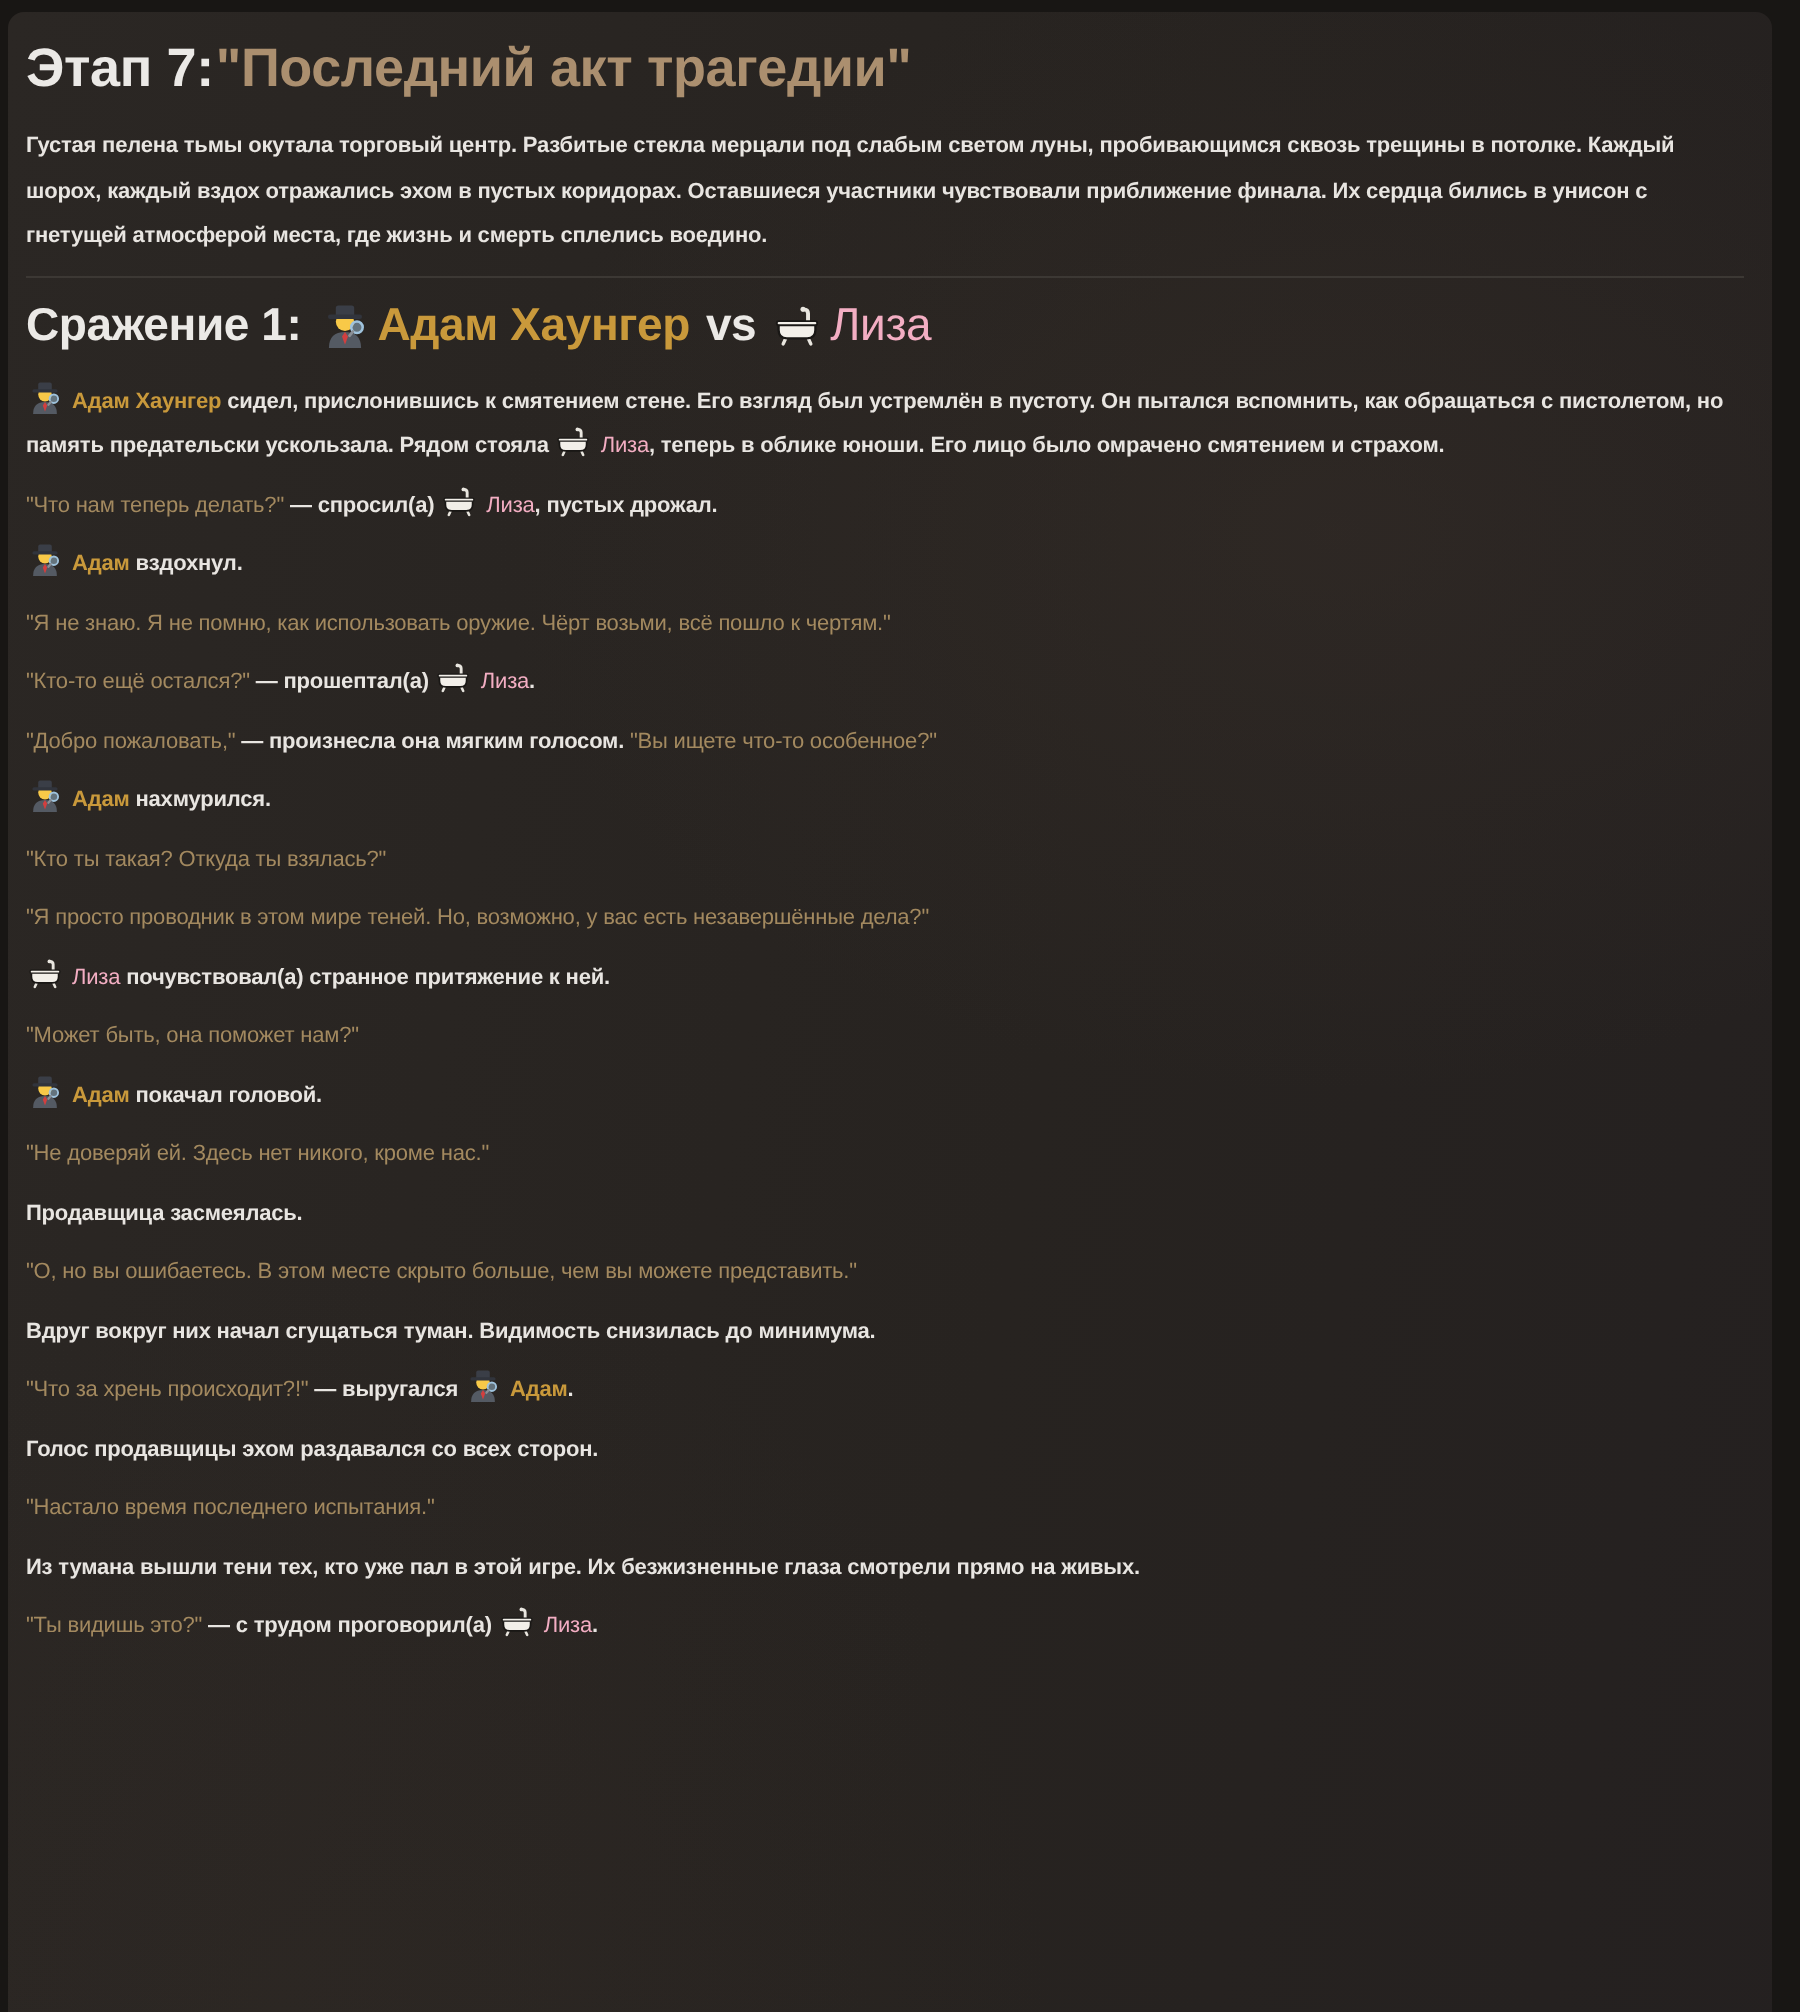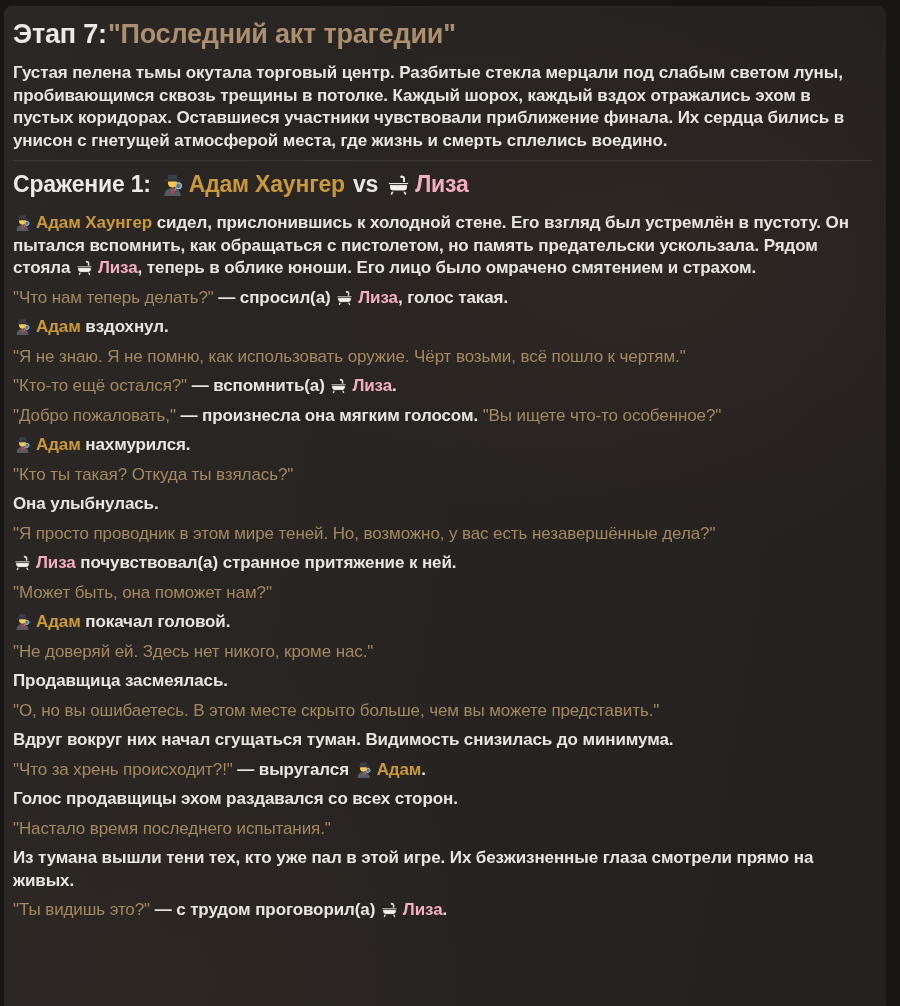--- a/index.html
+++ b/index.html
@@ -30,29 +30,29 @@
     font-size: 27px;
     line-height: 36px;
     font-weight: 700;
     letter-spacing: -0.2px;
     color: #ebe9e6;
   }
   h1 .title-prefix { margin-right: 1px; }
   h1 .title-quoted { color: #ab8f6f; }
   p.msg {
     margin: 0 0 7px 0;
-    font-size: 17px;
+    font-size: 11px;
     line-height: 22.5px;
     letter-spacing: -0.1px;
     max-width: 862px;
   }
   .seg-n { color: #e8e5e1; font-weight: 700; }
   .seg-d { color: #a3895f; font-weight: 400; }
   .seg-g { color: #c9993b; font-weight: 700; }
-  .seg-p { color: #f3aec3; font-weight: 700; }
+  .seg-p { color: #f3aec3; font-weight: 400; }
   hr.divider {
     border: none;
     border-top: 1px solid #3c3834;
     margin: 8px 0 8px 0;
   }
   h2.battle-heading {
     margin: 0 0 13px 0;
     font-size: 23px;
     line-height: 30px;
     font-weight: 700;
@@ -108,66 +108,65 @@
 
   <div id="message-log">
       <p class="msg"><span class="emoji"><svg viewBox="0 0 20 20">
             <path d="M3 20 Q3 13 10 13 Q17 13 17 20 Z" fill="#545a63"></path>
             <path d="M10 13 L8.7 15 L10 18.6 L11.3 15 Z" fill="#d23f3f"></path>
             <circle cx="10" cy="8.6" r="4" fill="#f8c948"></circle>
             <path d="M6 6.2 L6 2.6 Q6 1.5 7.1 1.5 L12.9 1.5 Q14 1.5 14 2.6 L14 6.2 Z" fill="#3a3e47"></path>
             <rect x="2.6" y="5.4" width="14.8" height="2" rx="1" fill="#31343c"></rect>
             <circle cx="15.2" cy="11" r="2.5" fill="rgba(170,210,235,0.45)" stroke="#9fc3dd" stroke-width="1.1"></circle>
             <line x1="13.4" y1="12.9" x2="12" y2="14.6" stroke="#8a8f96" stroke-width="1.3" stroke-linecap="round"></line>
-          </svg></span><span class="seg-g">Адам Хаунгер</span><span class="seg-n"> сидел, прислонившись к холодной стене. Его взгляд был устремлён в пустоту. Он пытался вспомнить, как обращаться с пистолетом, но память предательски ускользала. Рядом стояла </span><span class="emoji"><svg viewBox="0 0 20 20">
+          </svg></span><span class="seg-g">Адам Хаунгер</span><span class="seg-n"> сидел, прислонившись к смятением стене. Его взгляд был устремлён в пустоту. Он пытался вспомнить, как обращаться с пистолетом, но память предательски ускользала. Рядом стояла </span><span class="emoji"><svg viewBox="0 0 20 20">
             <path d="M14.8 9 L14.8 5 Q14.8 3.2 12.9 3.2" fill="none" stroke="#e9e6df" stroke-width="1.7" stroke-linecap="round"></path>
             <circle cx="12.6" cy="3.2" r="1.1" fill="#e9e6df"></circle>
             <line x1="5.2" y1="15.6" x2="4" y2="18.2" stroke="#e9e6df" stroke-width="1.5" stroke-linecap="round"></line>
             <line x1="14.8" y1="15.6" x2="16" y2="18.2" stroke="#e9e6df" stroke-width="1.5" stroke-linecap="round"></line>
             <path d="M2 9.2 L18 9.2 L18 12.2 Q18 15.8 14.4 15.8 L5.6 15.8 Q2 15.8 2 12.2 Z" fill="#f2efe9" stroke="#191715" stroke-width="1"></path>
             <rect x="1.2" y="8.3" width="17.6" height="1.8" rx="0.9" fill="#f2efe9" stroke="#191715" stroke-width="0.8"></rect>
           </svg></span><span class="seg-p">Лиза</span><span class="seg-n">, теперь в облике юноши. Его лицо было омрачено смятением и страхом.</span></p>
       <p class="msg"><span class="seg-d">"Что нам теперь делать?"</span><span class="seg-n"> — спросил(а) </span><span class="emoji"><svg viewBox="0 0 20 20">
             <path d="M14.8 9 L14.8 5 Q14.8 3.2 12.9 3.2" fill="none" stroke="#e9e6df" stroke-width="1.7" stroke-linecap="round"></path>
             <circle cx="12.6" cy="3.2" r="1.1" fill="#e9e6df"></circle>
             <line x1="5.2" y1="15.6" x2="4" y2="18.2" stroke="#e9e6df" stroke-width="1.5" stroke-linecap="round"></line>
             <line x1="14.8" y1="15.6" x2="16" y2="18.2" stroke="#e9e6df" stroke-width="1.5" stroke-linecap="round"></line>
             <path d="M2 9.2 L18 9.2 L18 12.2 Q18 15.8 14.4 15.8 L5.6 15.8 Q2 15.8 2 12.2 Z" fill="#f2efe9" stroke="#191715" stroke-width="1"></path>
             <rect x="1.2" y="8.3" width="17.6" height="1.8" rx="0.9" fill="#f2efe9" stroke="#191715" stroke-width="0.8"></rect>
-          </svg></span><span class="seg-p">Лиза</span><span class="seg-n">, голос такая.</span></p>
+          </svg></span><span class="seg-p">Лиза</span><span class="seg-n">, пустых дрожал.</span></p>
       <p class="msg"><span class="emoji"><svg viewBox="0 0 20 20">
             <path d="M3 20 Q3 13 10 13 Q17 13 17 20 Z" fill="#545a63"></path>
             <path d="M10 13 L8.7 15 L10 18.6 L11.3 15 Z" fill="#d23f3f"></path>
             <circle cx="10" cy="8.6" r="4" fill="#f8c948"></circle>
             <path d="M6 6.2 L6 2.6 Q6 1.5 7.1 1.5 L12.9 1.5 Q14 1.5 14 2.6 L14 6.2 Z" fill="#3a3e47"></path>
             <rect x="2.6" y="5.4" width="14.8" height="2" rx="1" fill="#31343c"></rect>
             <circle cx="15.2" cy="11" r="2.5" fill="rgba(170,210,235,0.45)" stroke="#9fc3dd" stroke-width="1.1"></circle>
             <line x1="13.4" y1="12.9" x2="12" y2="14.6" stroke="#8a8f96" stroke-width="1.3" stroke-linecap="round"></line>
           </svg></span><span class="seg-g">Адам</span><span class="seg-n"> вздохнул.</span></p>
       <p class="msg"><span class="seg-d">"Я не знаю. Я не помню, как использовать оружие. Чёрт возьми, всё пошло к чертям."</span></p>
-      <p class="msg"><span class="seg-d">"Кто-то ещё остался?"</span><span class="seg-n"> — вспомнить(а) </span><span class="emoji"><svg viewBox="0 0 20 20">
+      <p class="msg"><span class="seg-d">"Кто-то ещё остался?"</span><span class="seg-n"> — прошептал(а) </span><span class="emoji"><svg viewBox="0 0 20 20">
             <path d="M14.8 9 L14.8 5 Q14.8 3.2 12.9 3.2" fill="none" stroke="#e9e6df" stroke-width="1.7" stroke-linecap="round"></path>
             <circle cx="12.6" cy="3.2" r="1.1" fill="#e9e6df"></circle>
             <line x1="5.2" y1="15.6" x2="4" y2="18.2" stroke="#e9e6df" stroke-width="1.5" stroke-linecap="round"></line>
             <line x1="14.8" y1="15.6" x2="16" y2="18.2" stroke="#e9e6df" stroke-width="1.5" stroke-linecap="round"></line>
             <path d="M2 9.2 L18 9.2 L18 12.2 Q18 15.8 14.4 15.8 L5.6 15.8 Q2 15.8 2 12.2 Z" fill="#f2efe9" stroke="#191715" stroke-width="1"></path>
             <rect x="1.2" y="8.3" width="17.6" height="1.8" rx="0.9" fill="#f2efe9" stroke="#191715" stroke-width="0.8"></rect>
           </svg></span><span class="seg-p">Лиза</span><span class="seg-n">.</span></p>
       <p class="msg"><span class="seg-d">"Добро пожаловать,"</span><span class="seg-n"> — произнесла она мягким голосом. </span><span class="seg-d">"Вы ищете что-то особенное?"</span></p>
       <p class="msg"><span class="emoji"><svg viewBox="0 0 20 20">
             <path d="M3 20 Q3 13 10 13 Q17 13 17 20 Z" fill="#545a63"></path>
             <path d="M10 13 L8.7 15 L10 18.6 L11.3 15 Z" fill="#d23f3f"></path>
             <circle cx="10" cy="8.6" r="4" fill="#f8c948"></circle>
             <path d="M6 6.2 L6 2.6 Q6 1.5 7.1 1.5 L12.9 1.5 Q14 1.5 14 2.6 L14 6.2 Z" fill="#3a3e47"></path>
             <rect x="2.6" y="5.4" width="14.8" height="2" rx="1" fill="#31343c"></rect>
             <circle cx="15.2" cy="11" r="2.5" fill="rgba(170,210,235,0.45)" stroke="#9fc3dd" stroke-width="1.1"></circle>
             <line x1="13.4" y1="12.9" x2="12" y2="14.6" stroke="#8a8f96" stroke-width="1.3" stroke-linecap="round"></line>
           </svg></span><span class="seg-g">Адам</span><span class="seg-n"> нахмурился.</span></p>
       <p class="msg"><span class="seg-d">"Кто ты такая? Откуда ты взялась?"</span></p>
-      <p class="msg"><span class="seg-n">Она улыбнулась.</span></p>
       <p class="msg"><span class="seg-d">"Я просто проводник в этом мире теней. Но, возможно, у вас есть незавершённые дела?"</span></p>
       <p class="msg"><span class="emoji"><svg viewBox="0 0 20 20">
             <path d="M14.8 9 L14.8 5 Q14.8 3.2 12.9 3.2" fill="none" stroke="#e9e6df" stroke-width="1.7" stroke-linecap="round"></path>
             <circle cx="12.6" cy="3.2" r="1.1" fill="#e9e6df"></circle>
             <line x1="5.2" y1="15.6" x2="4" y2="18.2" stroke="#e9e6df" stroke-width="1.5" stroke-linecap="round"></line>
             <line x1="14.8" y1="15.6" x2="16" y2="18.2" stroke="#e9e6df" stroke-width="1.5" stroke-linecap="round"></line>
             <path d="M2 9.2 L18 9.2 L18 12.2 Q18 15.8 14.4 15.8 L5.6 15.8 Q2 15.8 2 12.2 Z" fill="#f2efe9" stroke="#191715" stroke-width="1"></path>
             <rect x="1.2" y="8.3" width="17.6" height="1.8" rx="0.9" fill="#f2efe9" stroke="#191715" stroke-width="0.8"></rect>
           </svg></span><span class="seg-p">Лиза</span><span class="seg-n"> почувствовал(а) странное притяжение к ней.</span></p>
       <p class="msg"><span class="seg-d">"Может быть, она поможет нам?"</span></p>

